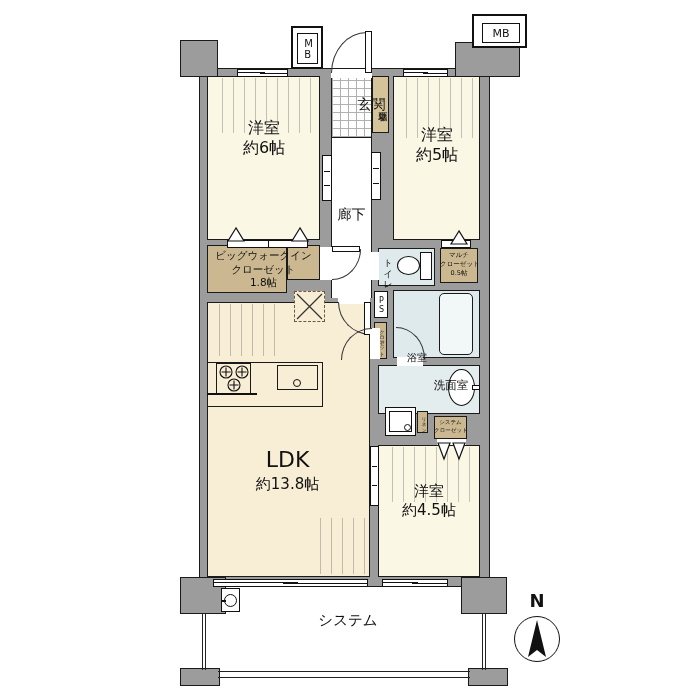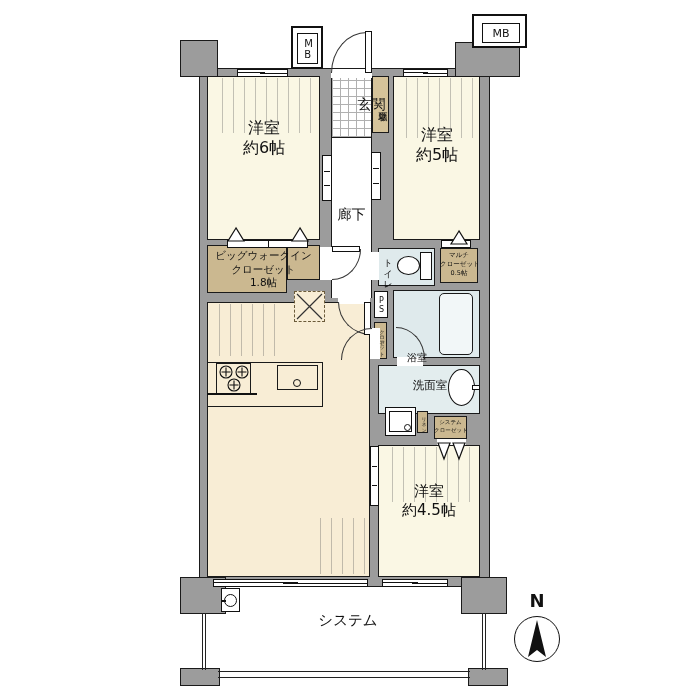--- a/index.html
+++ b/index.html
@@ -215,25 +215,29 @@
   </div>
   <div class="lbl vt" style="left:381px;top:251px;width:12px;height:34px;font-size:9px;letter-spacing:0;">トイレ</div>
   <div class="lbl" style="left:440px;top:251px;width:38px;font-size:6.5px;line-height:1.35;">
     <span>マルチ</span><br>
     <span>クローゼット</span><br>
     <span>0.5帖</span>
   </div>
   <div class="lbl vt" style="left:376px;top:293px;width:10px;height:23px;font-size:8px;letter-spacing:0;">PS</div>
   <div class="lbl vt" style="left:376px;top:324px;width:9px;height:33px;font-size:5px;letter-spacing:0;overflow:hidden;">クローゼット</div>
   <div class="lbl" style="left:395px;top:308px;width:44px;font-size:10px;margin-top:44px;">浴室</div>
-  <div class="lbl" style="left:407px;top:378px;width:46px;font-size:11.5px;">洗面室</div>
+  <div class="lbl" style="left:428px;top:378px;width:46px;font-size:11.5px;">洗面室</div>
   <div class="lbl vt" style="left:419px;top:412px;width:8px;height:20px;font-size:5px;letter-spacing:0;overflow:hidden;">リネン庫</div>
   <div class="lbl" style="left:434px;top:419px;width:33px;font-size:5.5px;line-height:1.4;">
     <span>システム</span><br>
     <span>クローゼット</span>
   </div>
+  <div class="lbl" style="left:230px;top:446px;width:115px;">
+    <span style="font-size:22px;">LDK</span><br>
+    <span style="font-size:15px;">約13.8帖</span>
+  </div>
   <div class="lbl" style="left:380px;top:482px;width:98px;font-size:15px;">
     <span>洋室</span><br>
     <span>約4.5帖</span>
   </div>
   <div class="lbl" style="left:298px;top:611px;width:100px;font-size:14.5px;">システム</div>
 
 </div>
 
 </body></html>

